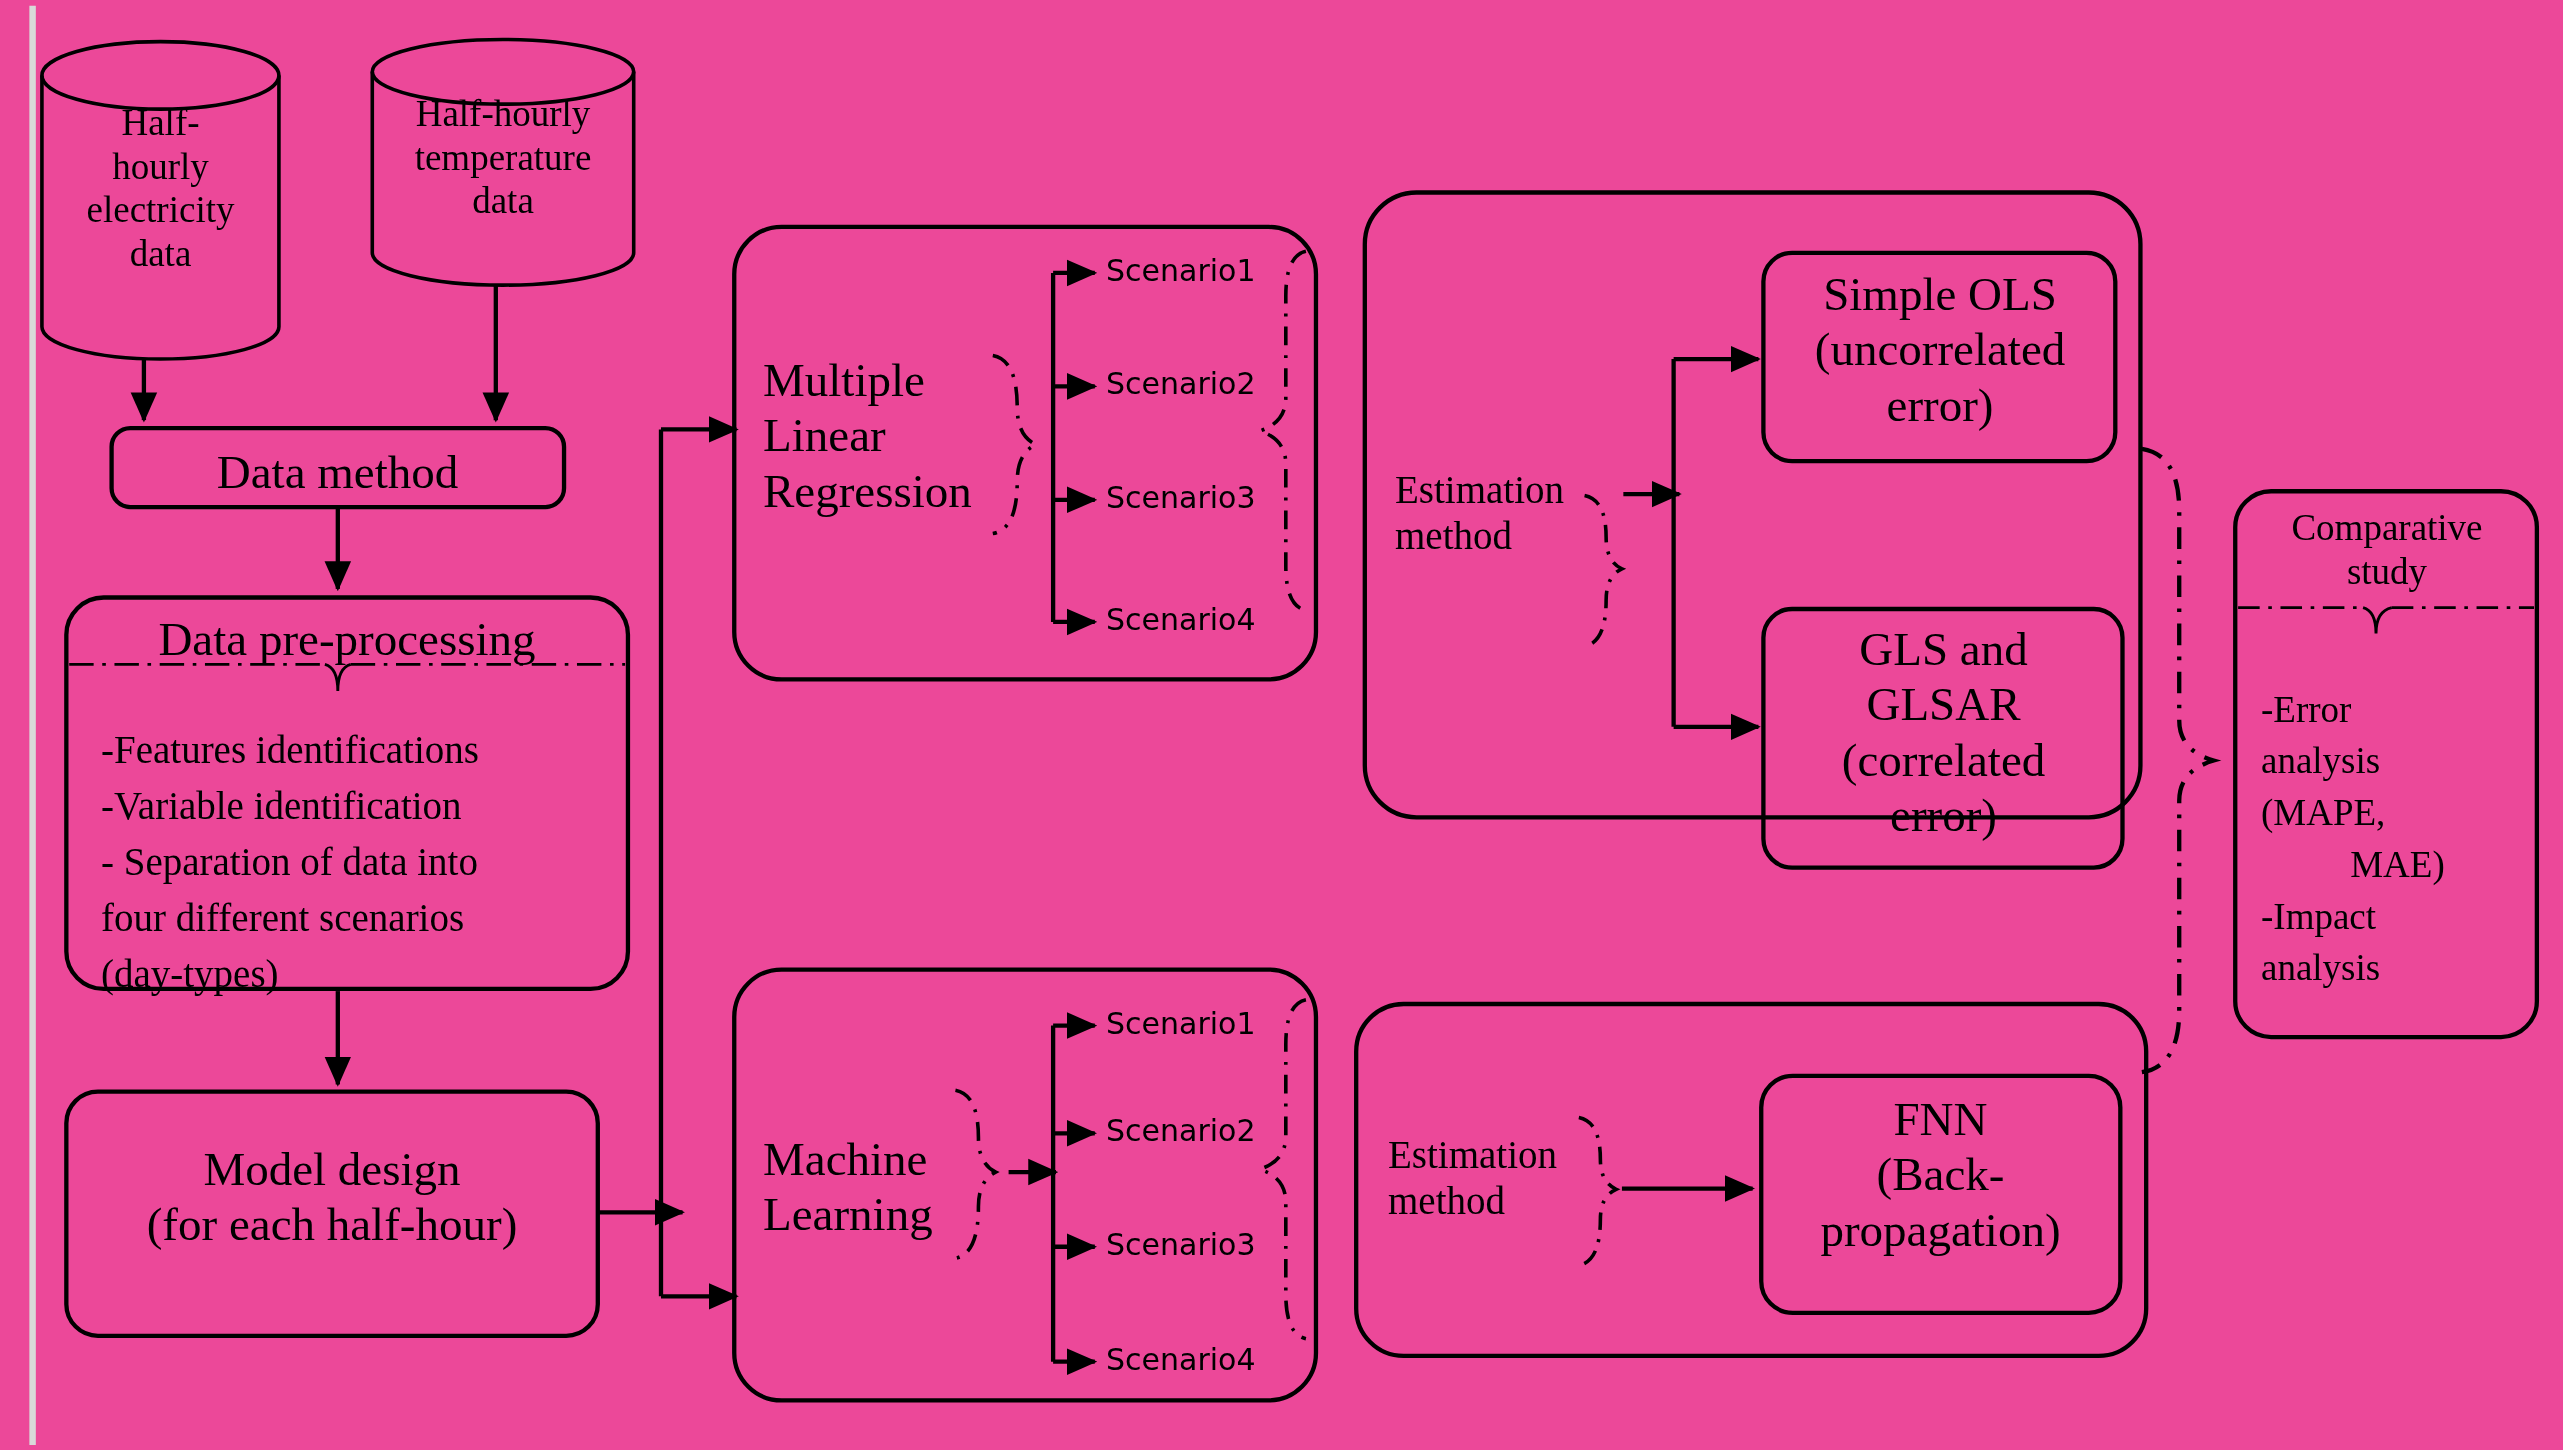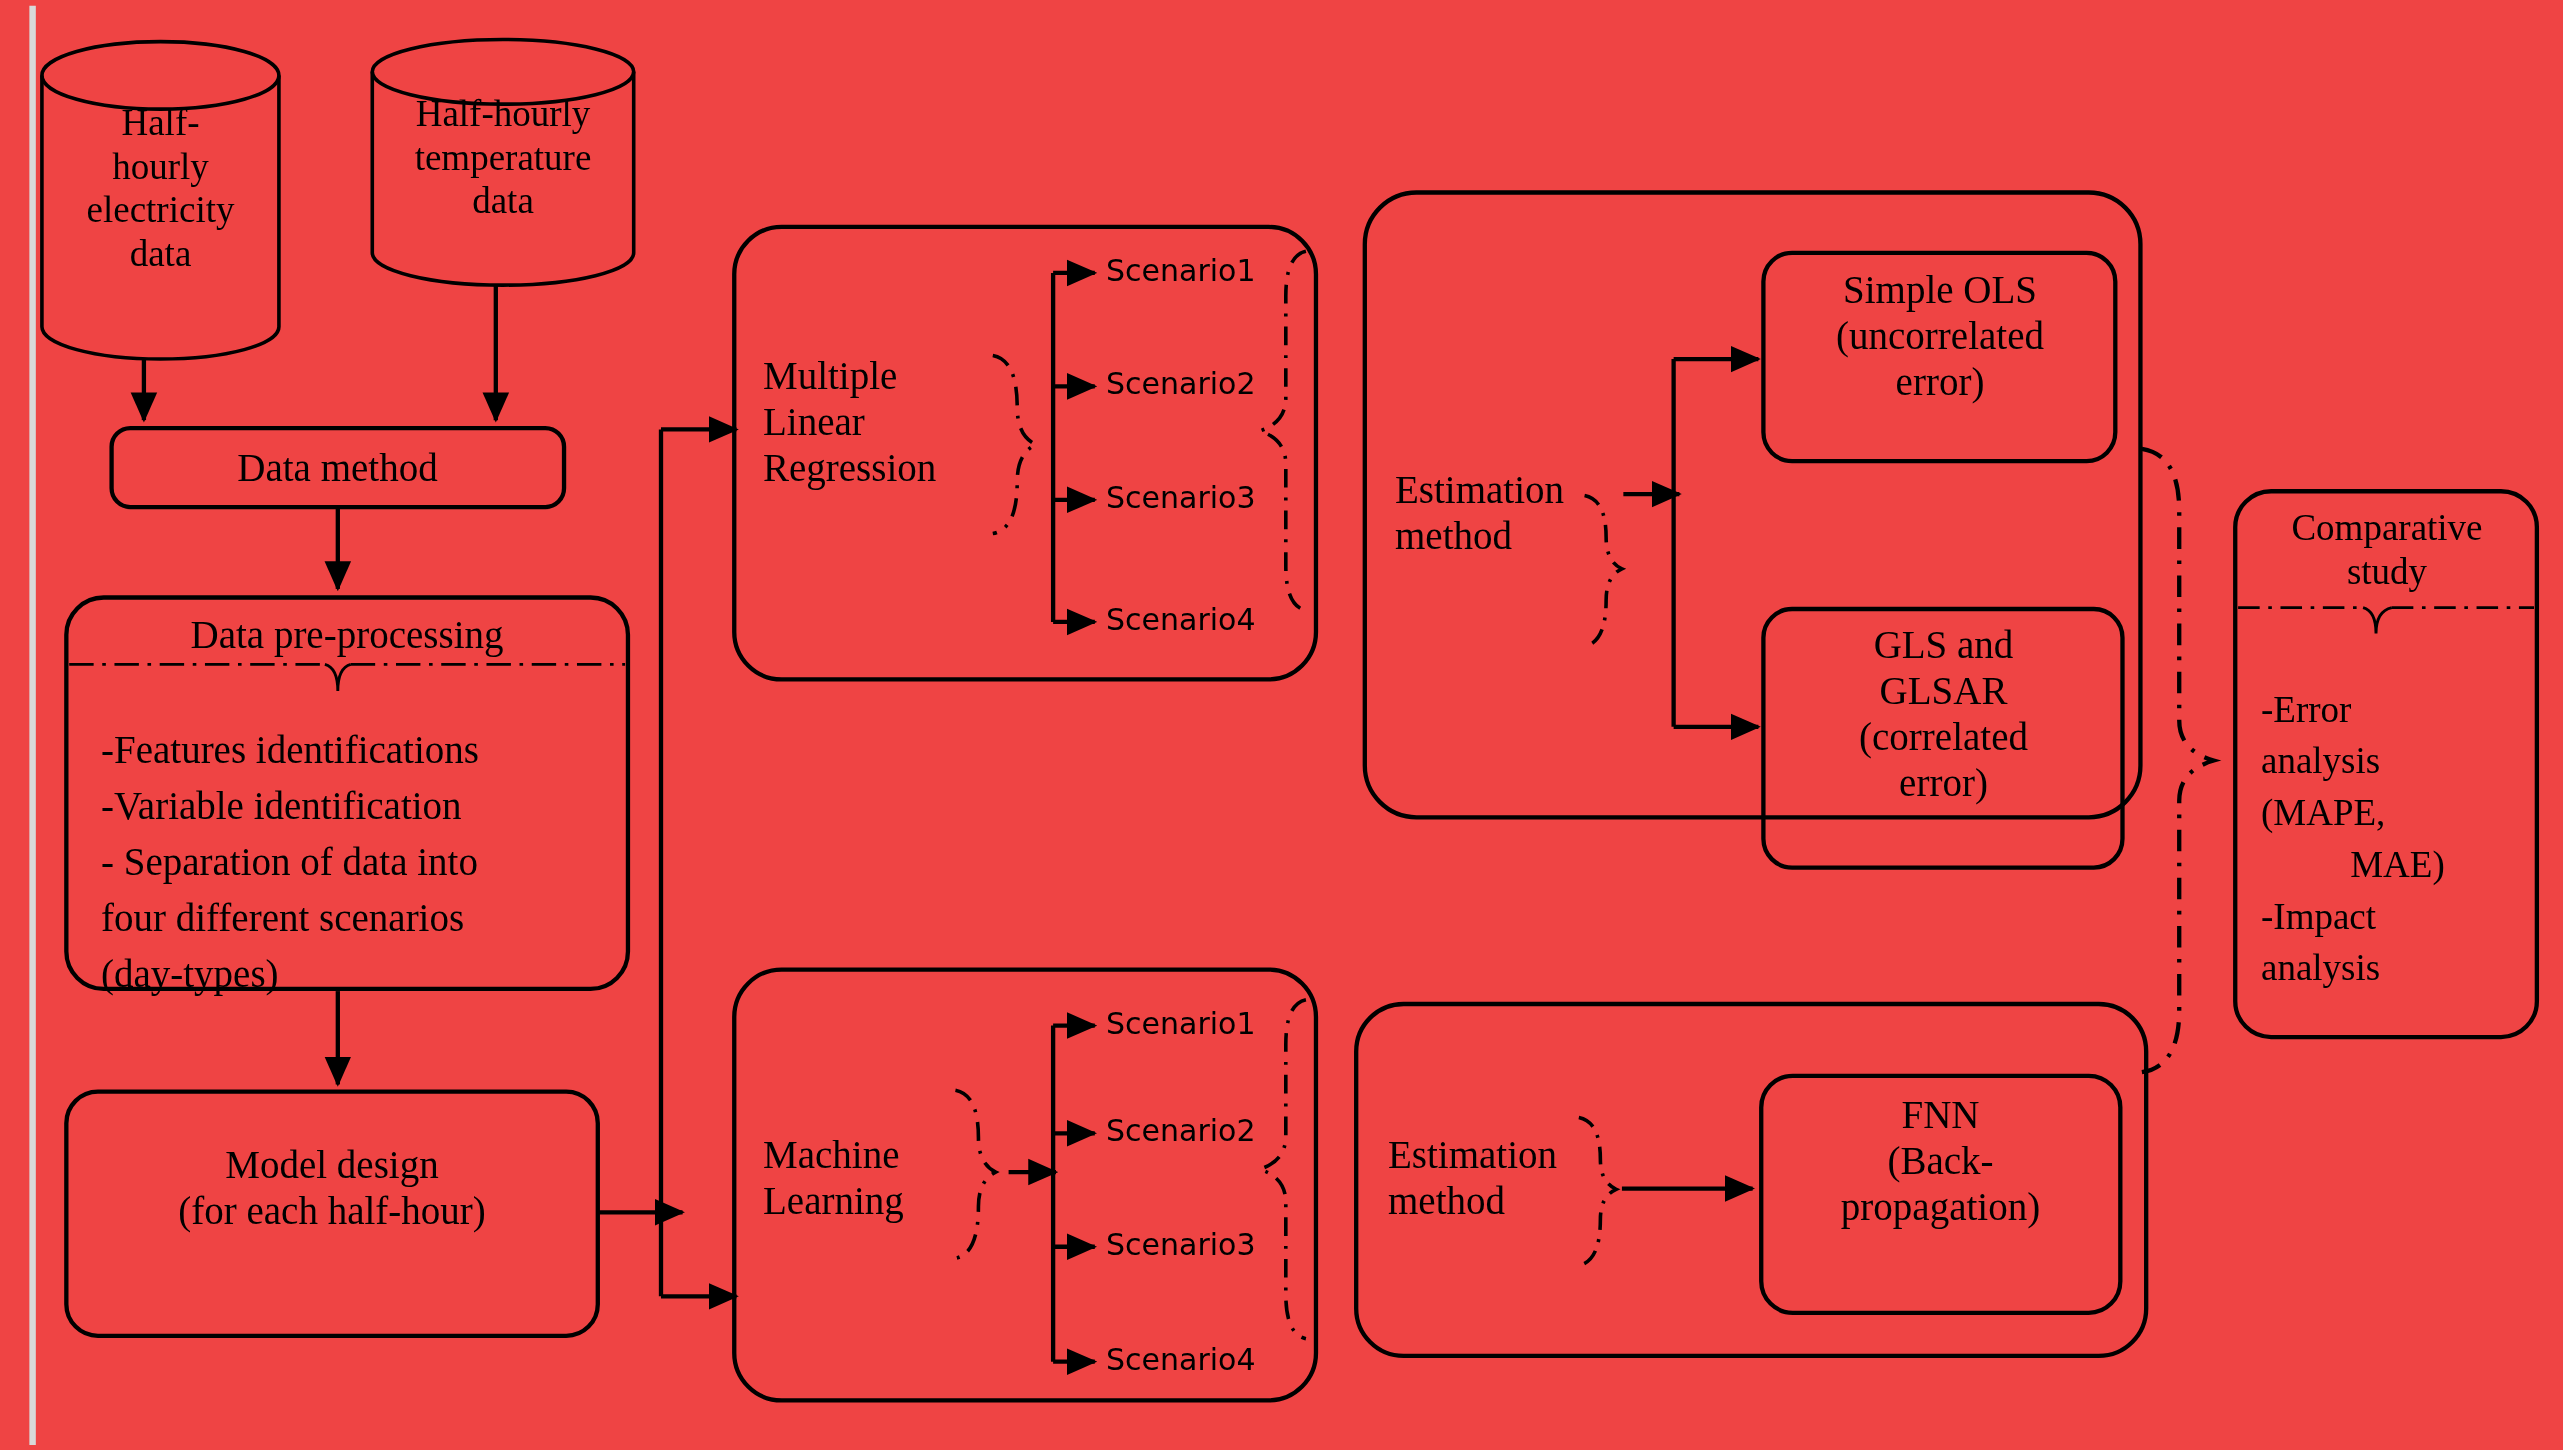--- a/index.html
+++ b/index.html
@@ -1,23 +1,23 @@
 <!DOCTYPE html>
 <html style="font-size:11.5px"><head>
 <meta charset="utf-8">
 <title>Methodology Flowchart</title>
 <style>
   html,body{margin:0;padding:0;background:#ffffff;}
   body{font-family:"Liberation Serif","DejaVu Serif",serif;color:#000;}
-  #stage{position:relative;width:2563px;height:1450px;background:#ef4444;overflow:hidden;}
+  #stage{position:relative;width:2563px;height:1450px;background:#ec4899;overflow:hidden;}
   #svgroot{position:absolute;left:0;top:0;width:2563px;height:1450px;}
   .lbl{position:absolute;text-align:center;line-height:1.18;color:#000;
        font-family:"Liberation Serif","DejaVu Serif",serif;white-space:pre-line;}
   .cyl-text{font-size:37px;}
-  .box-text{font-size:39px;}
+  .box-text{font-size:47px;}
   .list-text{font-size:39px;text-align:left;line-height:1.24;}
   .scen-text{font-size:30px;text-align:left;
              font-family:"DejaVu Sans","Liberation Sans",sans-serif;}
   .method-text{font-size:39px;text-align:left;}
   .comp-text{font-size:37px;}
   .comp-list{font-size:37px;text-align:left;line-height:1.22;font-family:Liberation Serif, serif;}
 </style>
 </head>
 <body>
 

